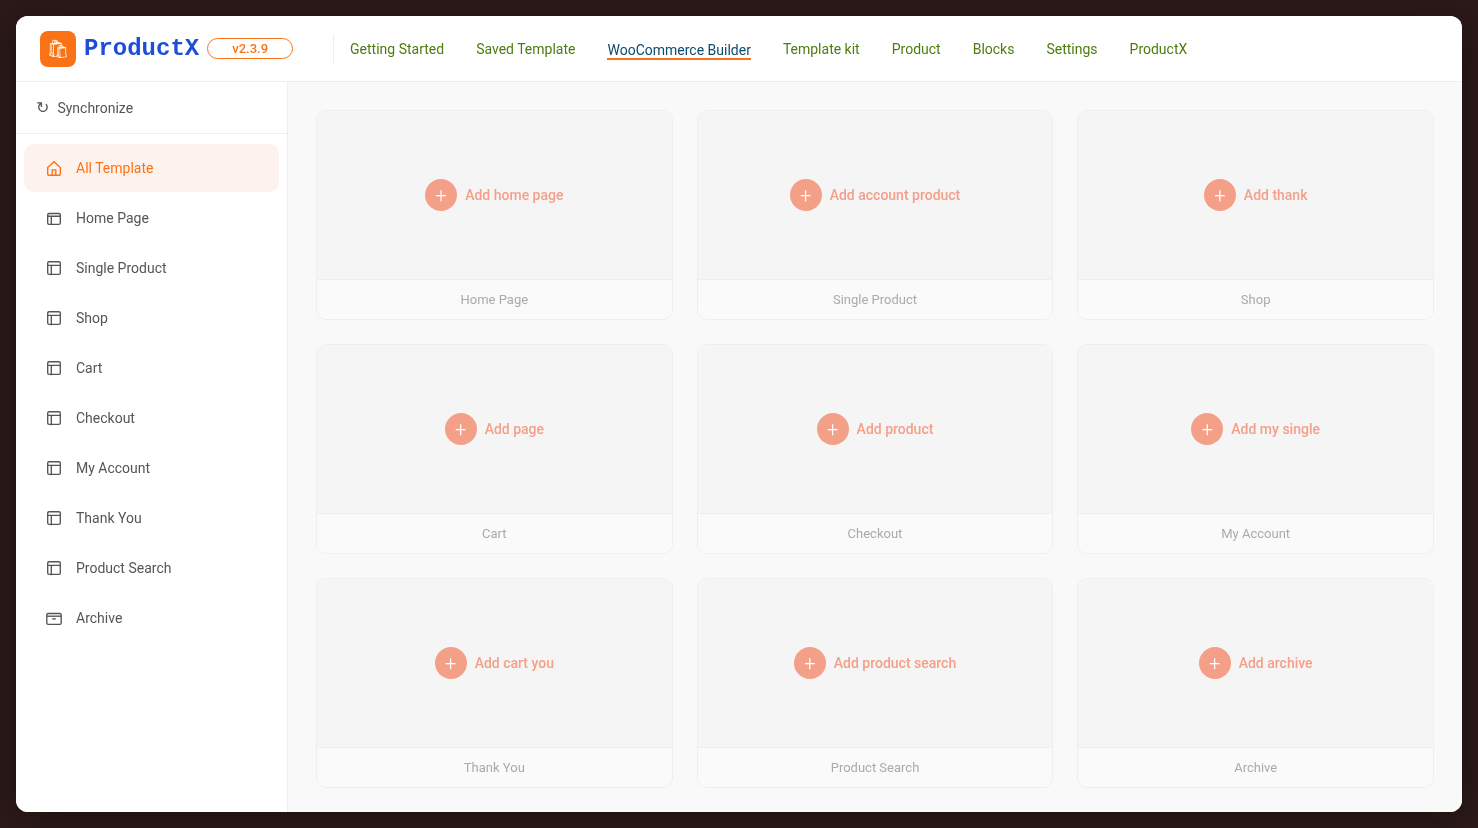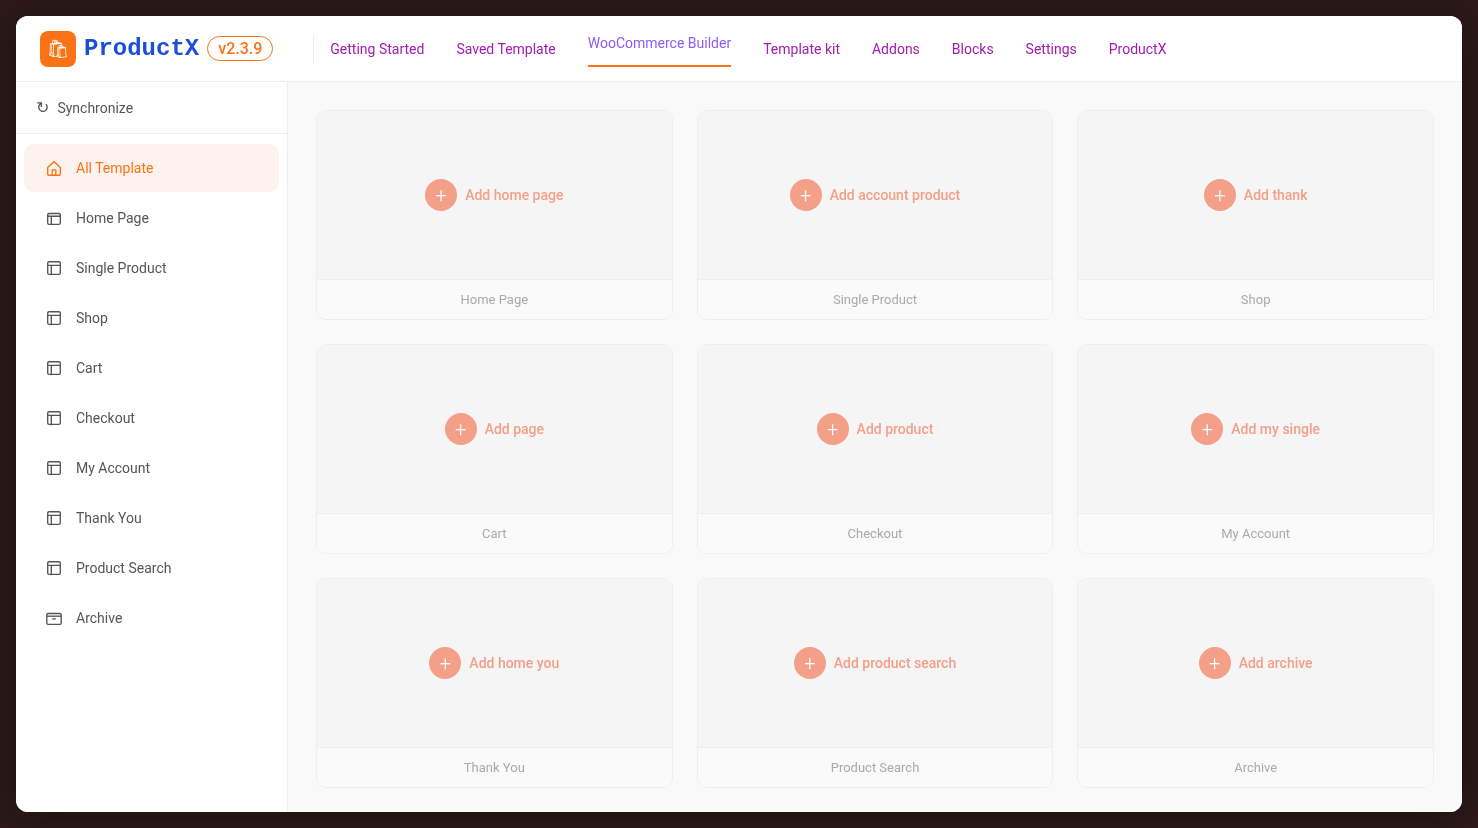--- a/index.html
+++ b/index.html
@@ -52,46 +52,46 @@
     .brand-name {
       font-size: 24px;
       font-weight: 700;
       color: #1d4ed8;
       font-family: Liberation Mono, monospace;
     }
     .version-badge {
       border: 1.5px solid #f97316;
       color: #f97316;
       border-radius: 20px;
-      padding: 2px 10px;
-      font-size: 16px;
+      padding: 2px 24px;
+      font-size: 13px;
       font-weight: 500;
     }
     .nav-divider {
       width: 1px;
       height: 30px;
       background: #eee;
       margin: 0 16px;
     }
     .nav-items {
       display: flex;
       gap: 32px;
       align-items: center;
     }
     .nav-item {
       font-size: 14px;
-      color: #a21caf;
+      color: #4d7c0f;
       cursor: pointer;
       padding: 4px 0;
       text-decoration: none;
     }
     .nav-item.active {
-      color: #8b5cf6;
+      color: #0c4a6e;
       border-bottom: 2px solid #f97316;
-      padding-bottom: 14px;
+      padding-bottom: 0;
     }
     
     .content-area {
       display: flex;
       flex: 1;
       overflow: hidden;
     }
     
     .sidebar {
       width: 272px;
@@ -212,21 +212,21 @@
       <div class="brand-logo">🛍</div>
       <span class="brand-name">ProductX</span>
       <span class="version-badge">v2.3.9</span>
     </div>
     <div class="nav-divider"></div>
     <div class="nav-items" id="nav-items-container">
         <a class="nav-item">Getting Started</a>
         <a class="nav-item">Saved Template</a>
         <a class="nav-item active">WooCommerce Builder</a>
         <a class="nav-item">Template kit</a>
-        <a class="nav-item">Addons</a>
+        <a class="nav-item">Product</a>
         <a class="nav-item">Blocks</a>
         <a class="nav-item">Settings</a>
         <a class="nav-item">ProductX</a>
       </div>
   </nav>
 
   <div class="content-area">
 
     <aside class="sidebar">
       <div class="sync-btn">
@@ -382,21 +382,21 @@
                 <div class="add-circle">+</div>
                 <span>Add my single</span>
               </div>
             </div>
             <div class="template-card-label">My Account</div>
           </div>
           <div class="template-card">
             <div class="template-card-inner">
               <div class="add-btn">
                 <div class="add-circle">+</div>
-                <span>Add home you</span>
+                <span>Add cart you</span>
               </div>
             </div>
             <div class="template-card-label">Thank You</div>
           </div>
           <div class="template-card">
             <div class="template-card-inner">
               <div class="add-btn">
                 <div class="add-circle">+</div>
                 <span>Add product search</span>
               </div>

